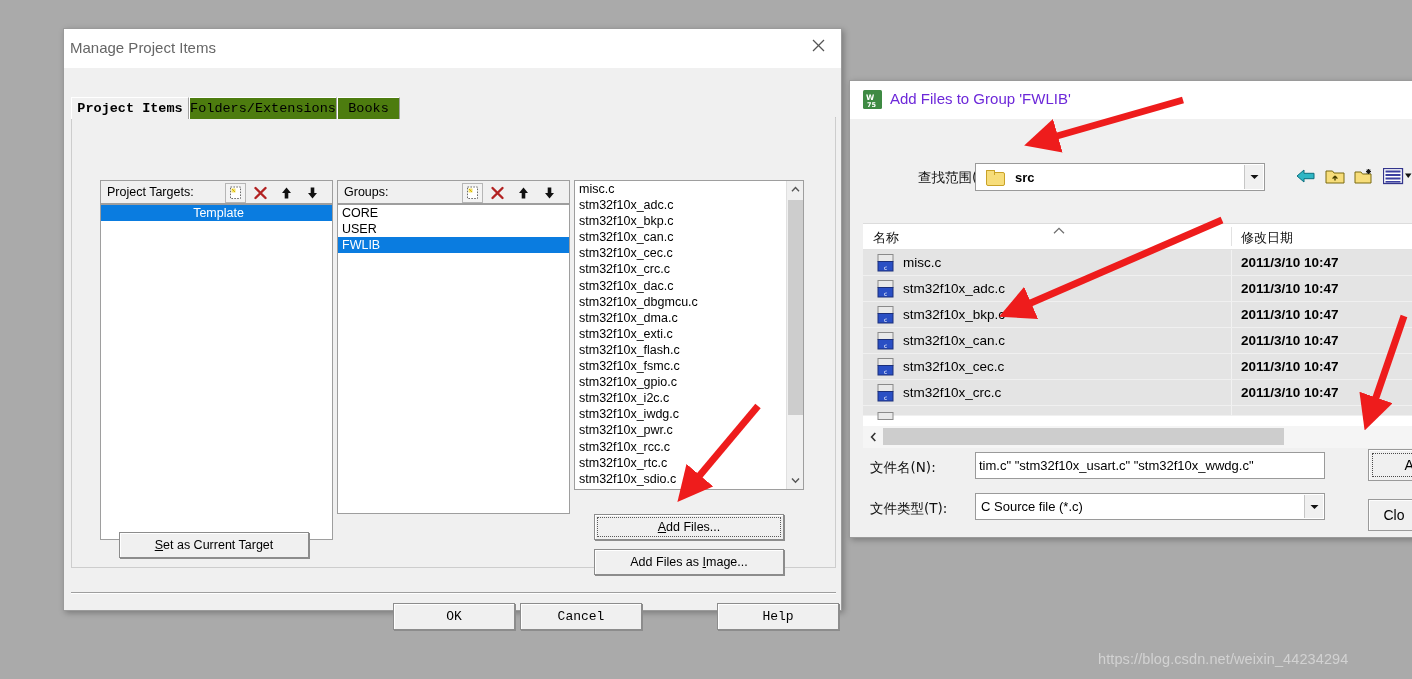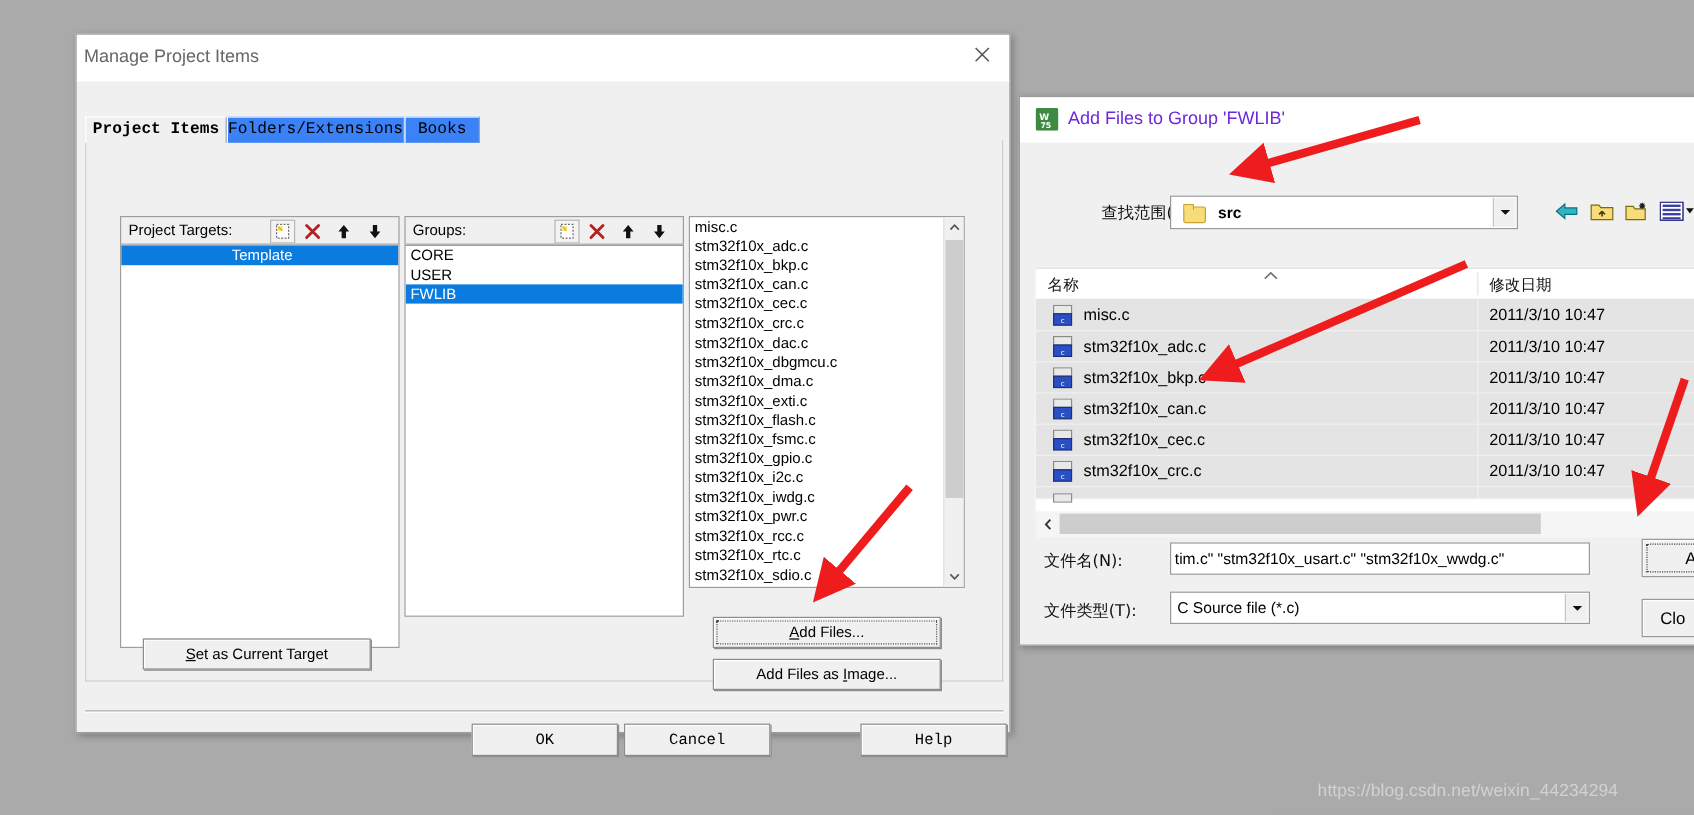--- a/index.html
+++ b/index.html
@@ -50,21 +50,21 @@
 
   
   .tabstrip {
     position: absolute; left: 7px; top: 29px; width: 765px; height: 22px;
   }
   .tab {
     position: absolute; top: 0; height: 22px;
     font-family: "Liberation Mono", monospace;
     font-size: 13.5px; color: #000;
     display: flex; align-items: center; justify-content: center;
-    background: #3b82f6;
+    background: #4d7c0f;
   }
   .tab.sel {
     border-left: 1px solid #fff; border-top: 1px solid #fff;
     border-right: 1px solid #a0a0a0;
     font-weight: bold;
   }
   .tab.unsel {
     border-left: 1px solid #fff; border-top: 1px solid #fff;
     border-right: 1px solid #a0a0a0;
   }
@@ -215,21 +215,21 @@
     position: absolute; top: 3px; bottom: 3px; width: 1px; background: #e2e2e2;
   }
   .frow {
     position: relative; height: 26px; background: #e4e4e4;
     border-bottom: 1px solid #f0f0f0;
   }
   .frow .fn {
     position: absolute; left: 40px; top: 5px; font-size: 13.5px; color: #000;
   }
   .frow .fd {
-    position: absolute; left: 378px; top: 5px; font-size: 13.5px; color: #000;
+    position: absolute; left: 378px; top: 5px; font-size: 13.5px; color: #000; font-weight: bold;
   }
   .frow .divider { position: absolute; left: 368px; top: 0; bottom: 0; width: 1px; background: #f2f2f2; }
   .cico {
     position: absolute; left: 14px; top: 4px; width: 17px; height: 18px;
   }
 
   .hsb {
     position: absolute; left: 13px; top: 307px; width: 556px; height: 22px;
     background: #f5f5f5;
   }

